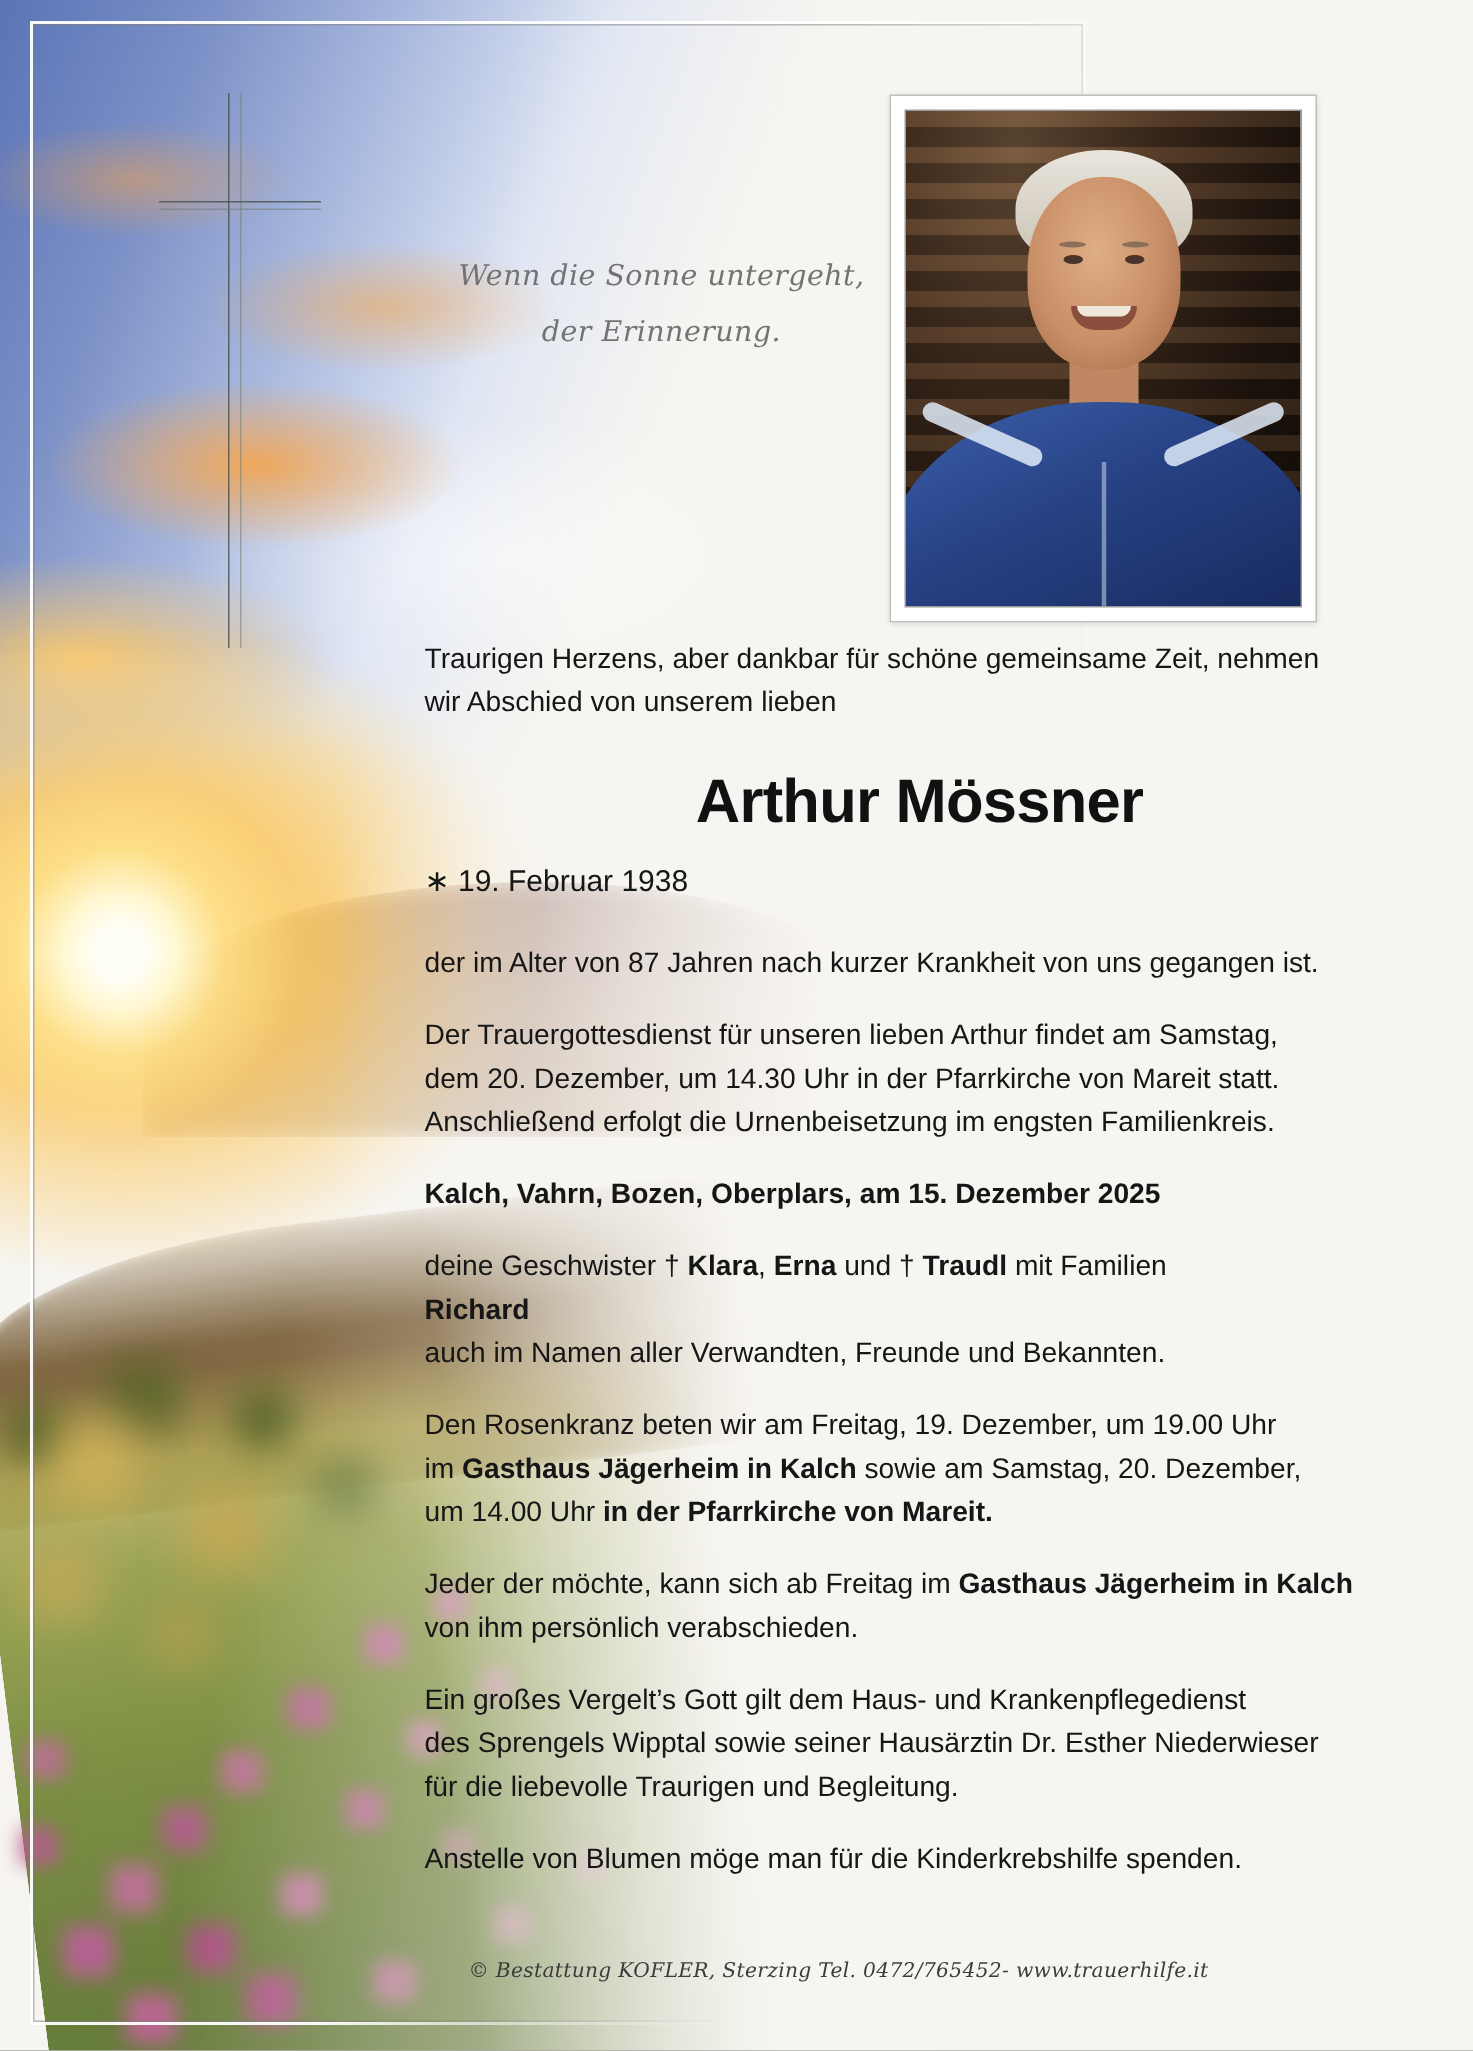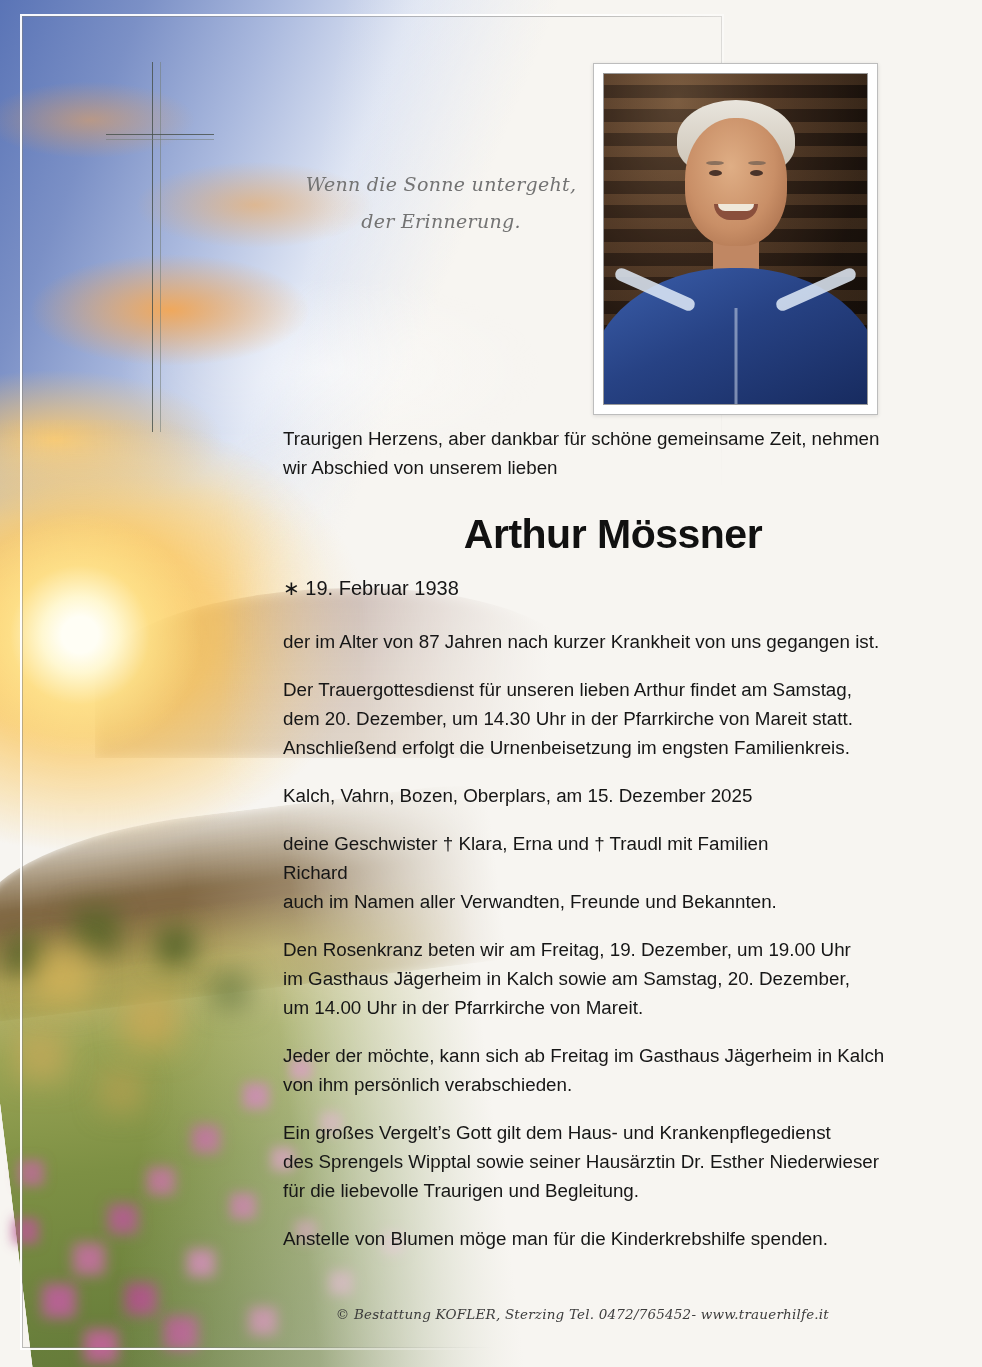--- a/index.html
+++ b/index.html
@@ -144,32 +144,32 @@
     width:112%; height:142px; border-radius:48% 48% 0 0 / 80% 80% 0 0;
     background:linear-gradient(155deg, #3c60ad 0%, #274284 45%, #16295c 100%);
   }
   .p-stripe{position:absolute; width:86px; height:13px; background:rgba(225,235,248,.85); border-radius:8px;}
   .p-stripe.l{left:8px; bottom:108px; transform:rotate(24deg);}
   .p-stripe.r{right:8px; bottom:108px; transform:rotate(-24deg);}
   .p-zip{position:absolute; left:50%; bottom:0; transform:translateX(-50%); width:3px; height:96px; background:rgba(200,212,232,.55);}
   
   .content{position:absolute; left:283px; top:424px; width:660px; font-size:18.8px; line-height:29px;}
   .tline{white-space:nowrap;}
-  .b, .bold{font-weight:400;}
+  .b, .bold{font-weight:700;}
   .name{
     margin:26px 0 0 0; font-size:41px; line-height:52px; font-weight:700;
     text-align:center; letter-spacing:-.5px; color:#111;
   }
   .dates{display:flex; justify-content:flex-start; gap:88px; margin-top:14px; font-size:20px;}
   .para{margin-top:19px;}
   .para.first{margin-top:0;}
   .para.gap-lg{margin-top:24px;}
   
   .footer{
-    position:absolute; left:289px; top:1306px; width:540px; text-align:right;
+    position:absolute; left:289px; top:1306px; width:540px; text-align:center;
     font-family:"DejaVu Serif", serif; font-style:italic;
     font-size:13.5px; color:#3c3c3c; letter-spacing:.2px;
   }
 </style>
 </head>
 <body>
 
 <div id="card">
 
   <div class="collage">

